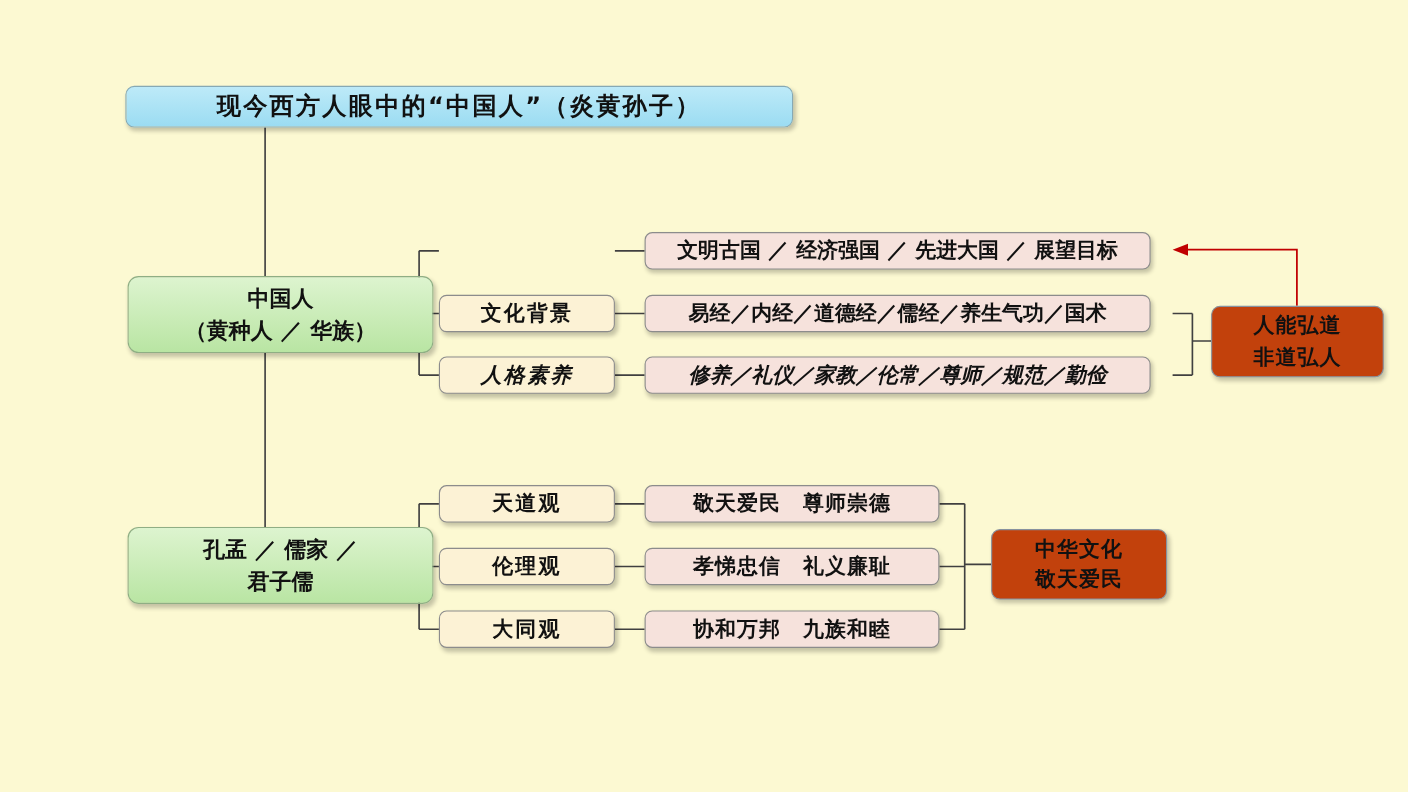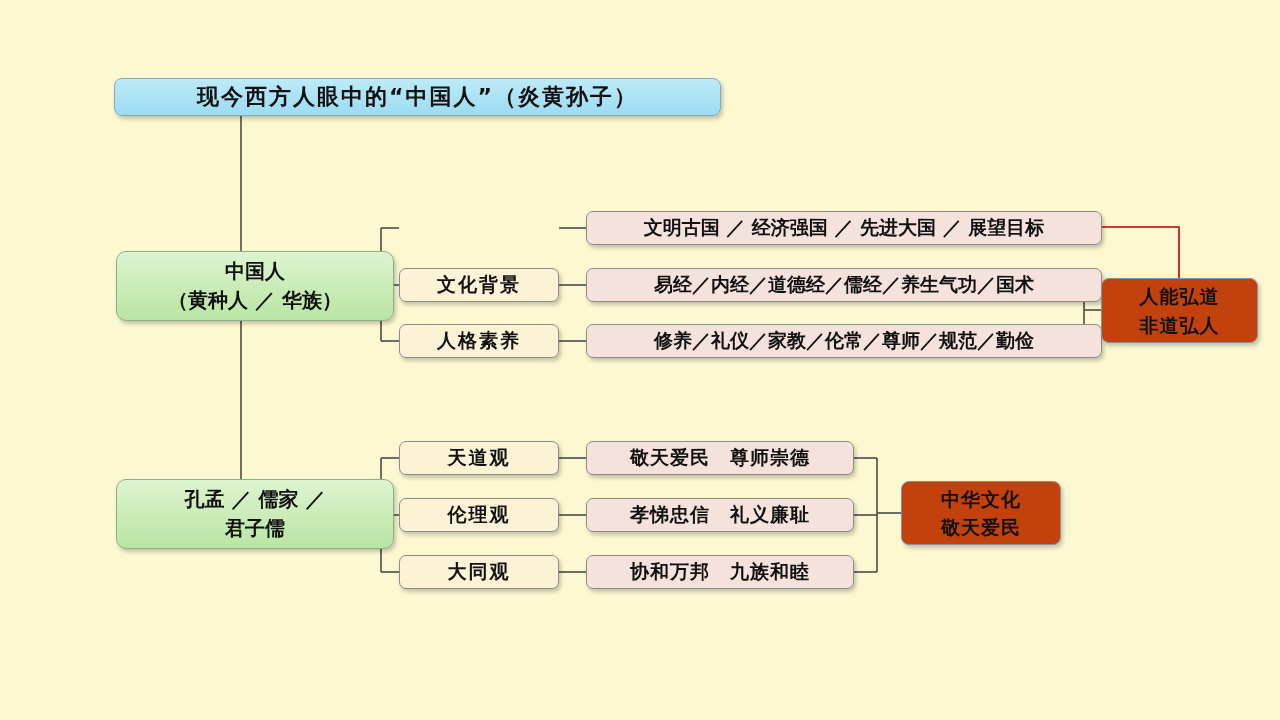--- a/index.html
+++ b/index.html
@@ -55,26 +55,26 @@
     font-size: 19px;
     letter-spacing: 2px;
   }
 
   .detail {
     background: #F6E2DC;
     border: 1px solid #8C8C8C;
     border-radius: 7px;
     font-size: 19px;
   }
-  .detail1 { left: 550px; width: 516px; height: 34px; }
+  .detail1 { left: 550px; width: 460px; height: 34px; }
   .detail2 { left: 550px; width: 268px; height: 34px; letter-spacing: 1px; }
 
   .r1 { top: 211px; }
   .r2 { top: 268px; }
-  .r3 { top: 324px; }
+  .r3 { top: 324px; font-style: italic; }
   .s2r1 { top: 441px; }
   .s2r2 { top: 498px; }
   .s2r3 { top: 555px; }
 
   .side {
     background: #c2410c;
     border: 1px solid #87929F;
     border-radius: 8px;
     font-size: 19px;
     line-height: 1.5;

